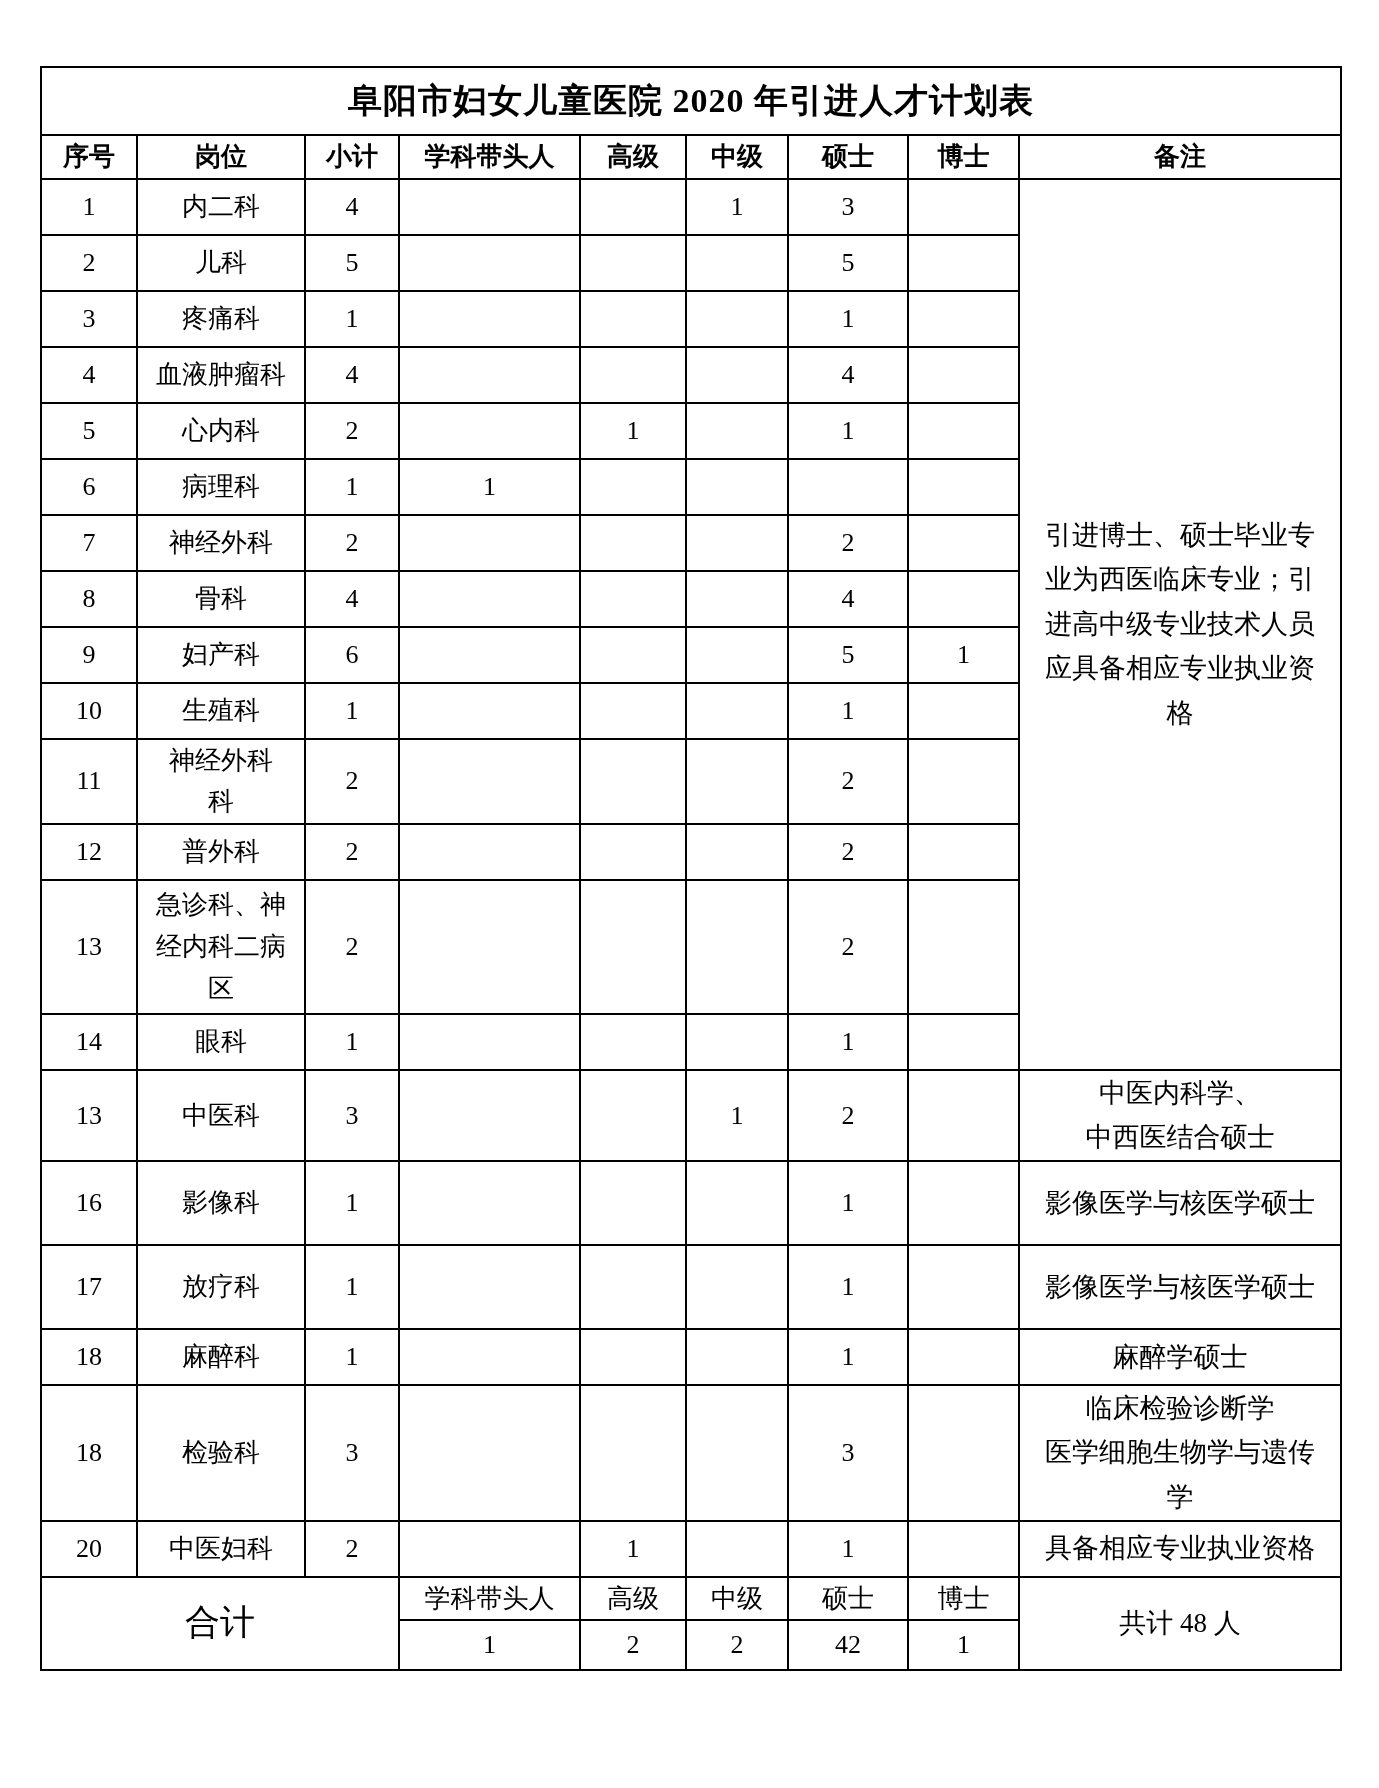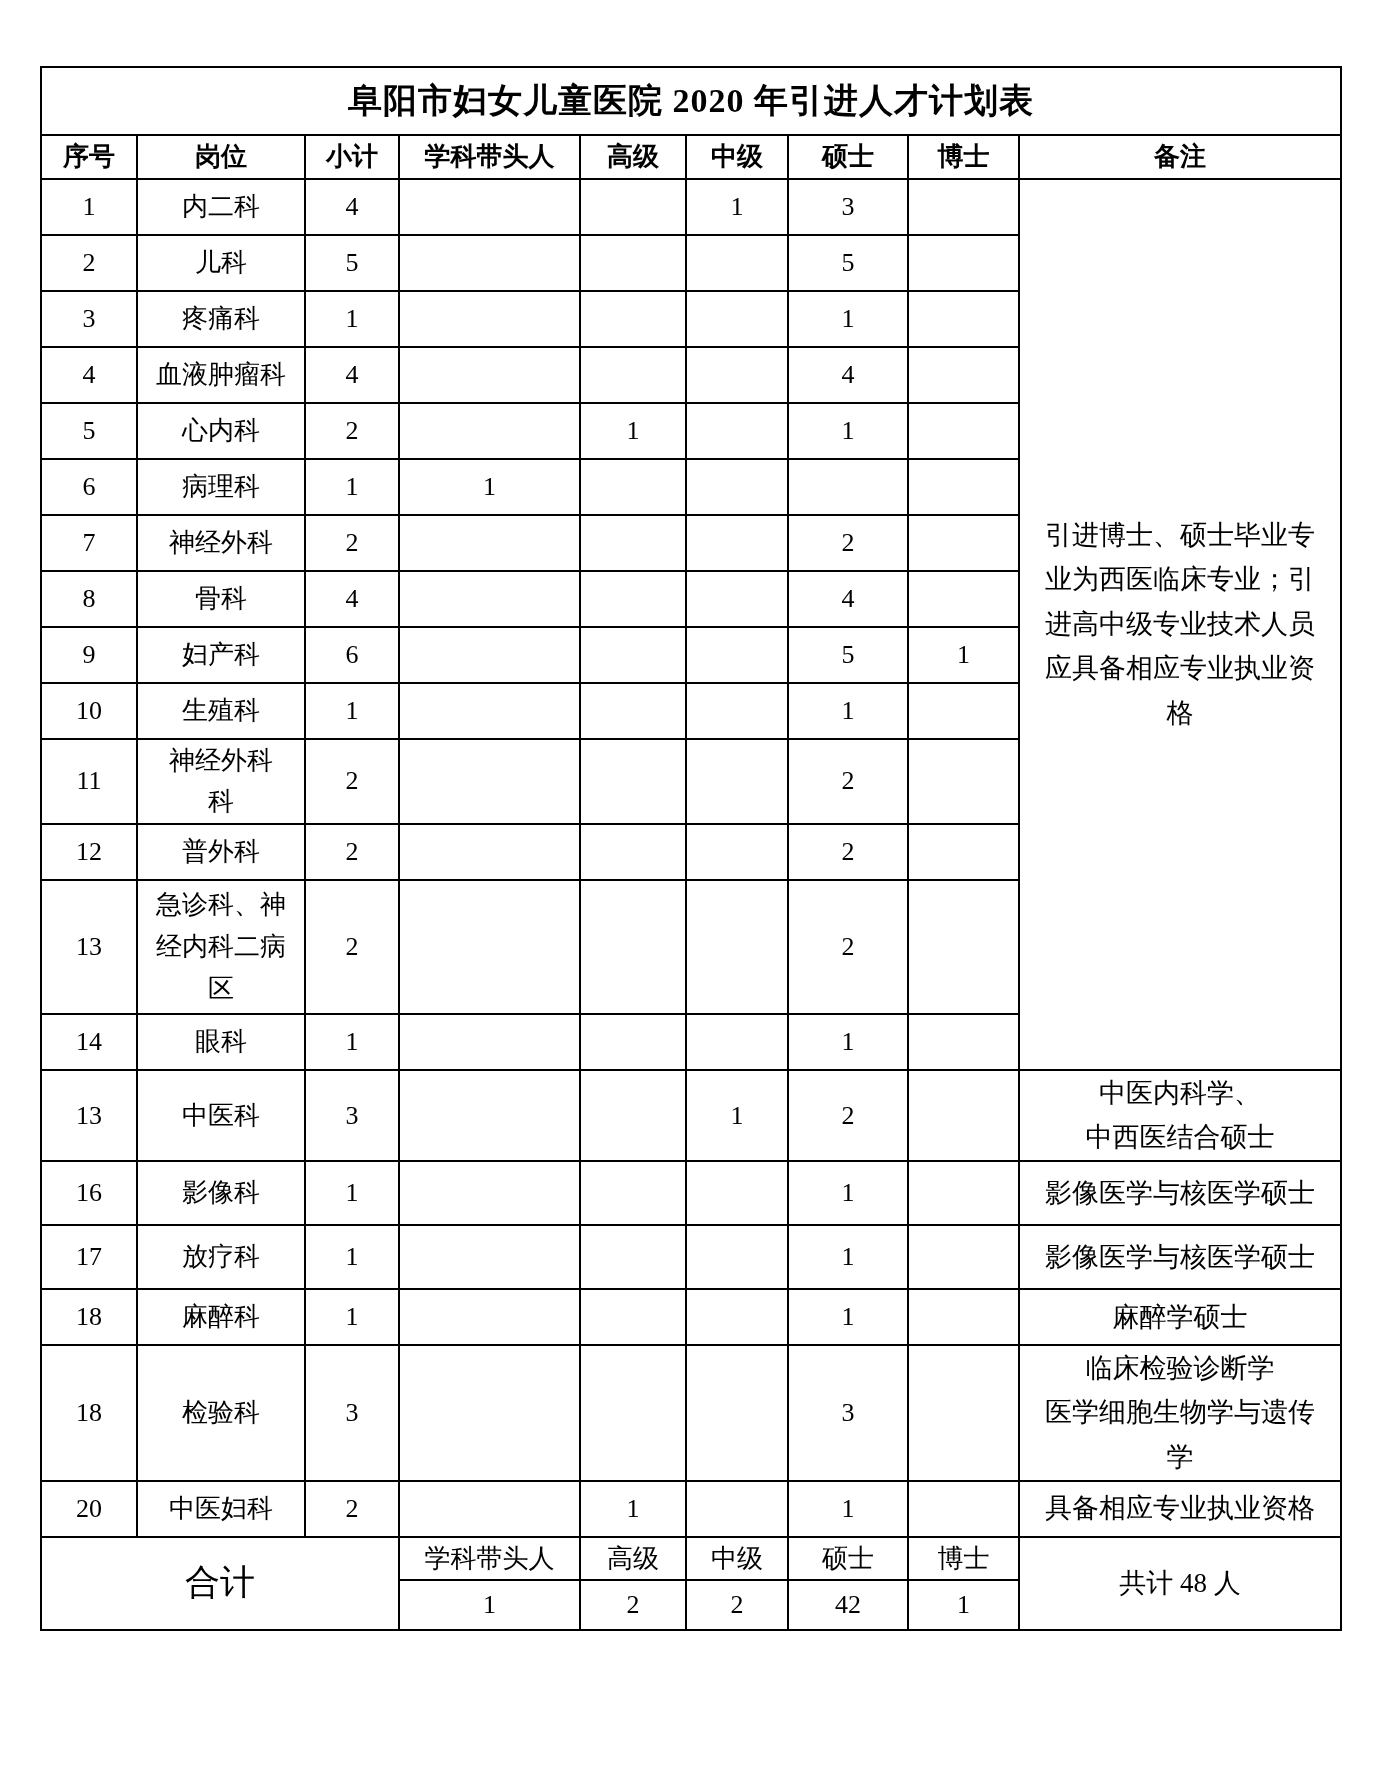--- a/index.html
+++ b/index.html
@@ -29,21 +29,21 @@
   .title-cell {
     height: 68px;
     font-size: 34px;
     font-weight: bold;
     letter-spacing: 1px;
     margin-top: 9px;
   }
   tr.head td { font-weight: bold; }
   .h53  { height: 39px;  }
   .h56  { height: 56px;  }
-  .h84  { height: 64px;  }
+  .h84  { height: 84px;  }
   .h134 { height: 134px; }
   .h50  { height: 50px;  }
   .remark-cell { font-size: 27px; line-height: 1.65; padding: 0 10px; margin-top: 39px; }
   .total-label { font-size: 35px; }
 </style>
 </head>
 <body>
 
 <div class="sheet">
   <table class="plan">

